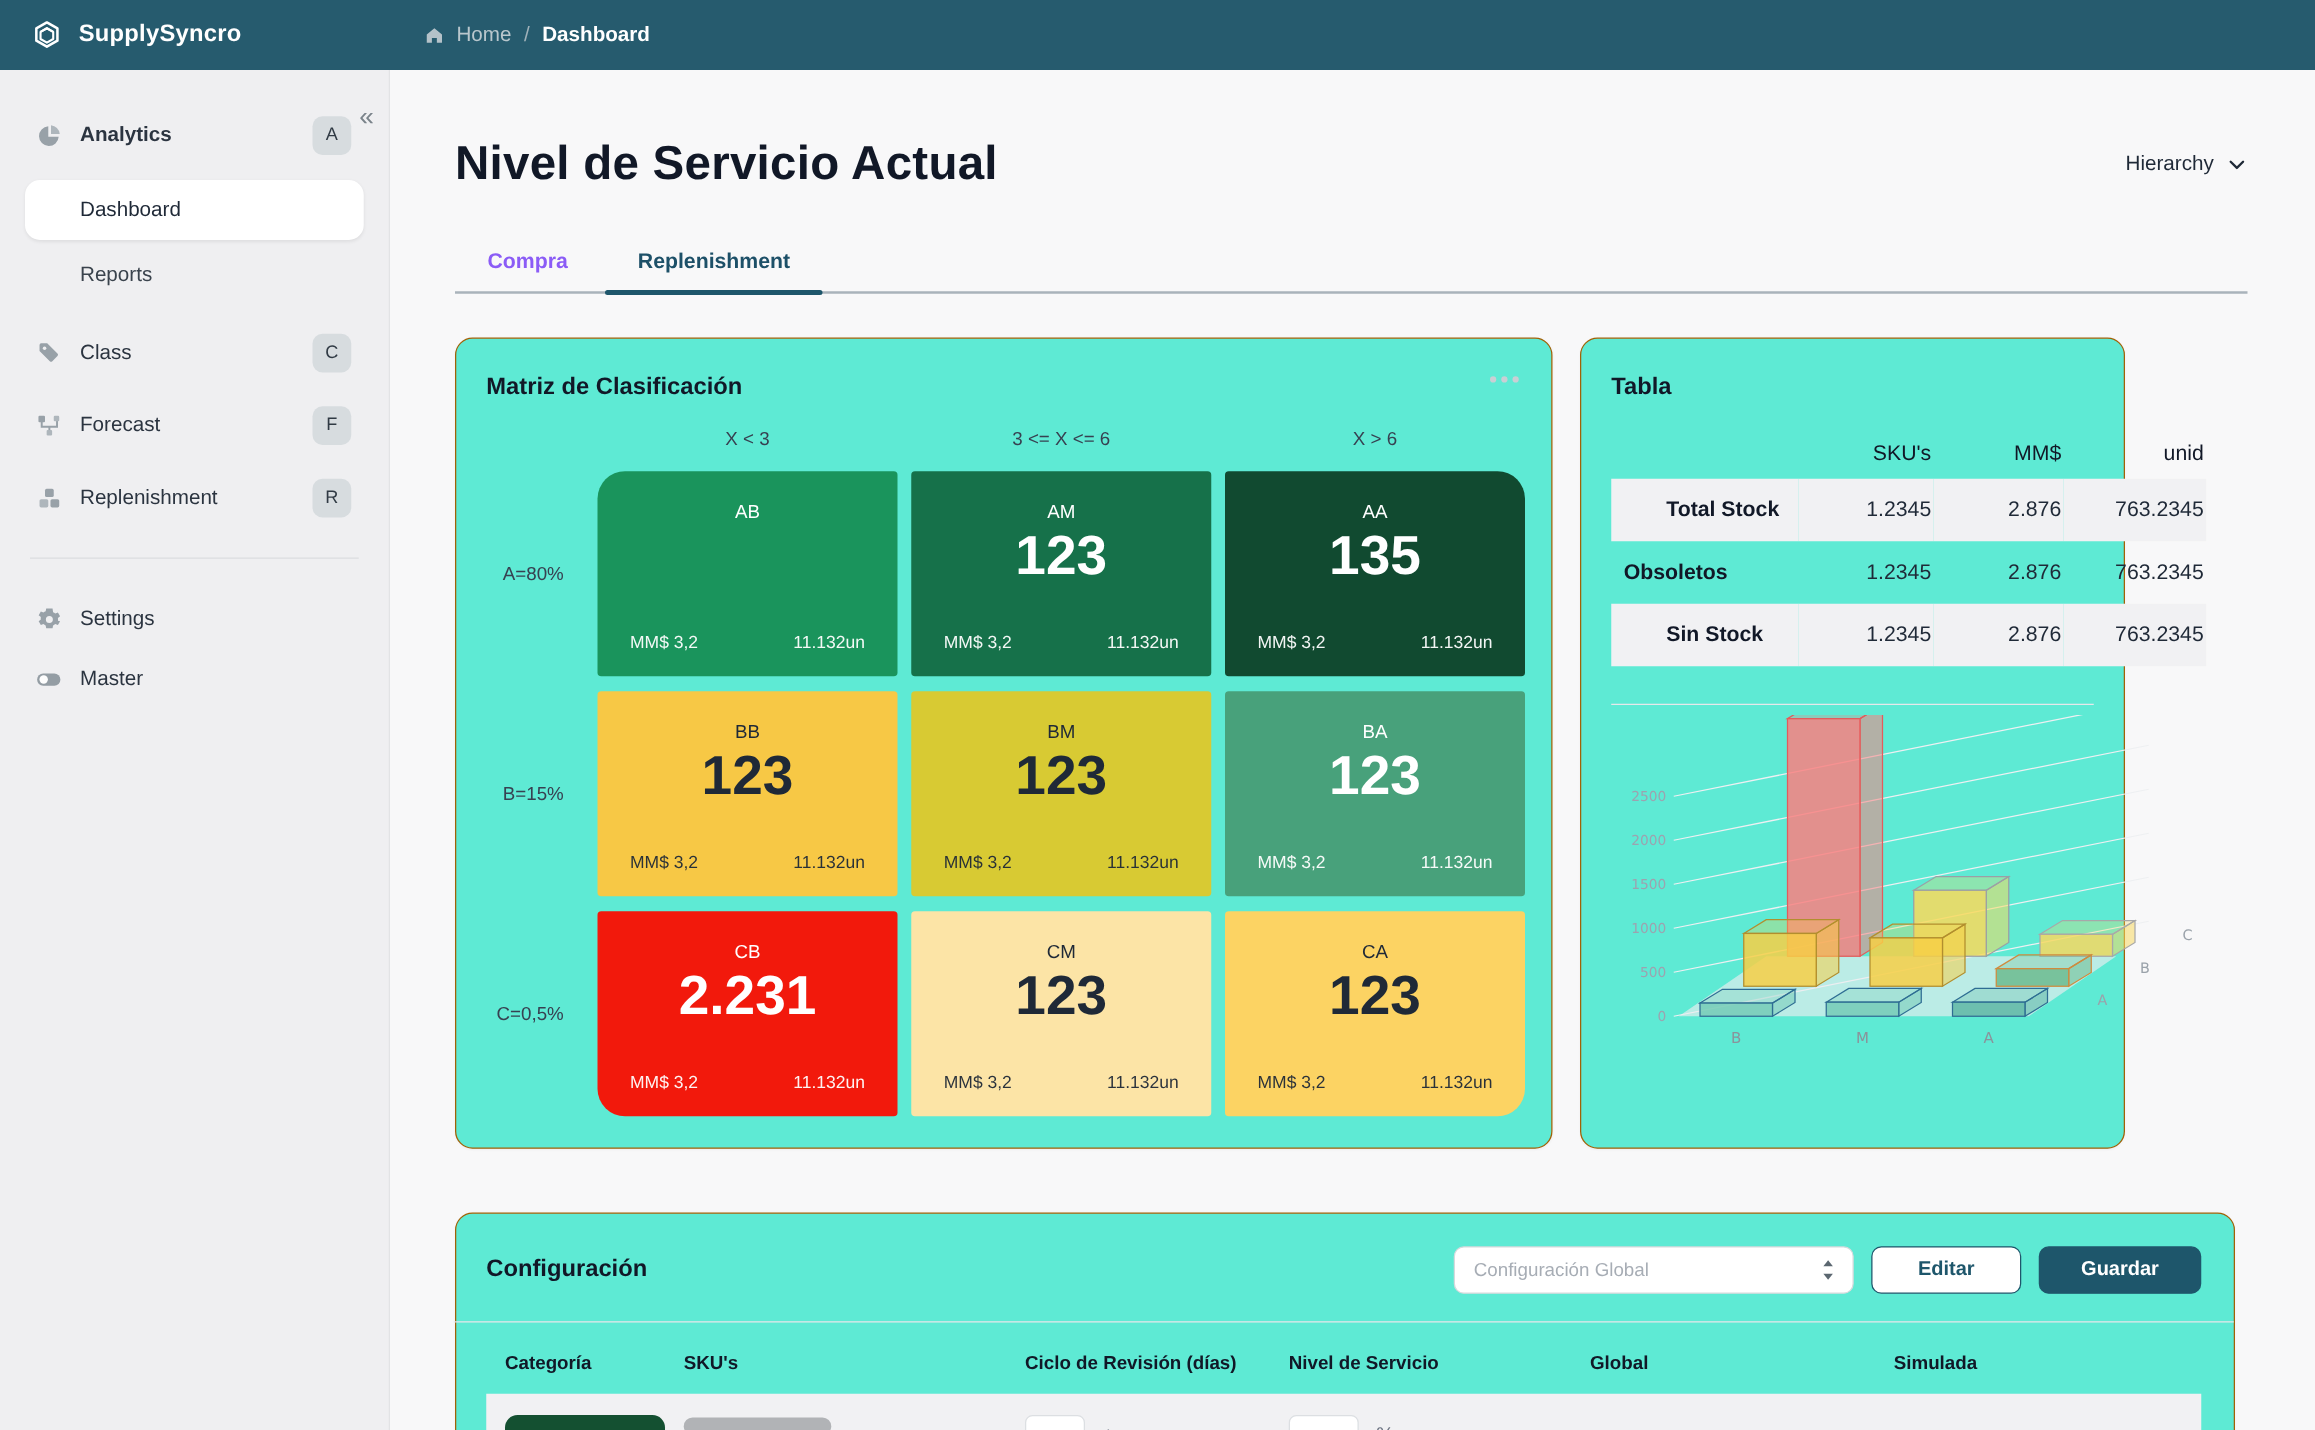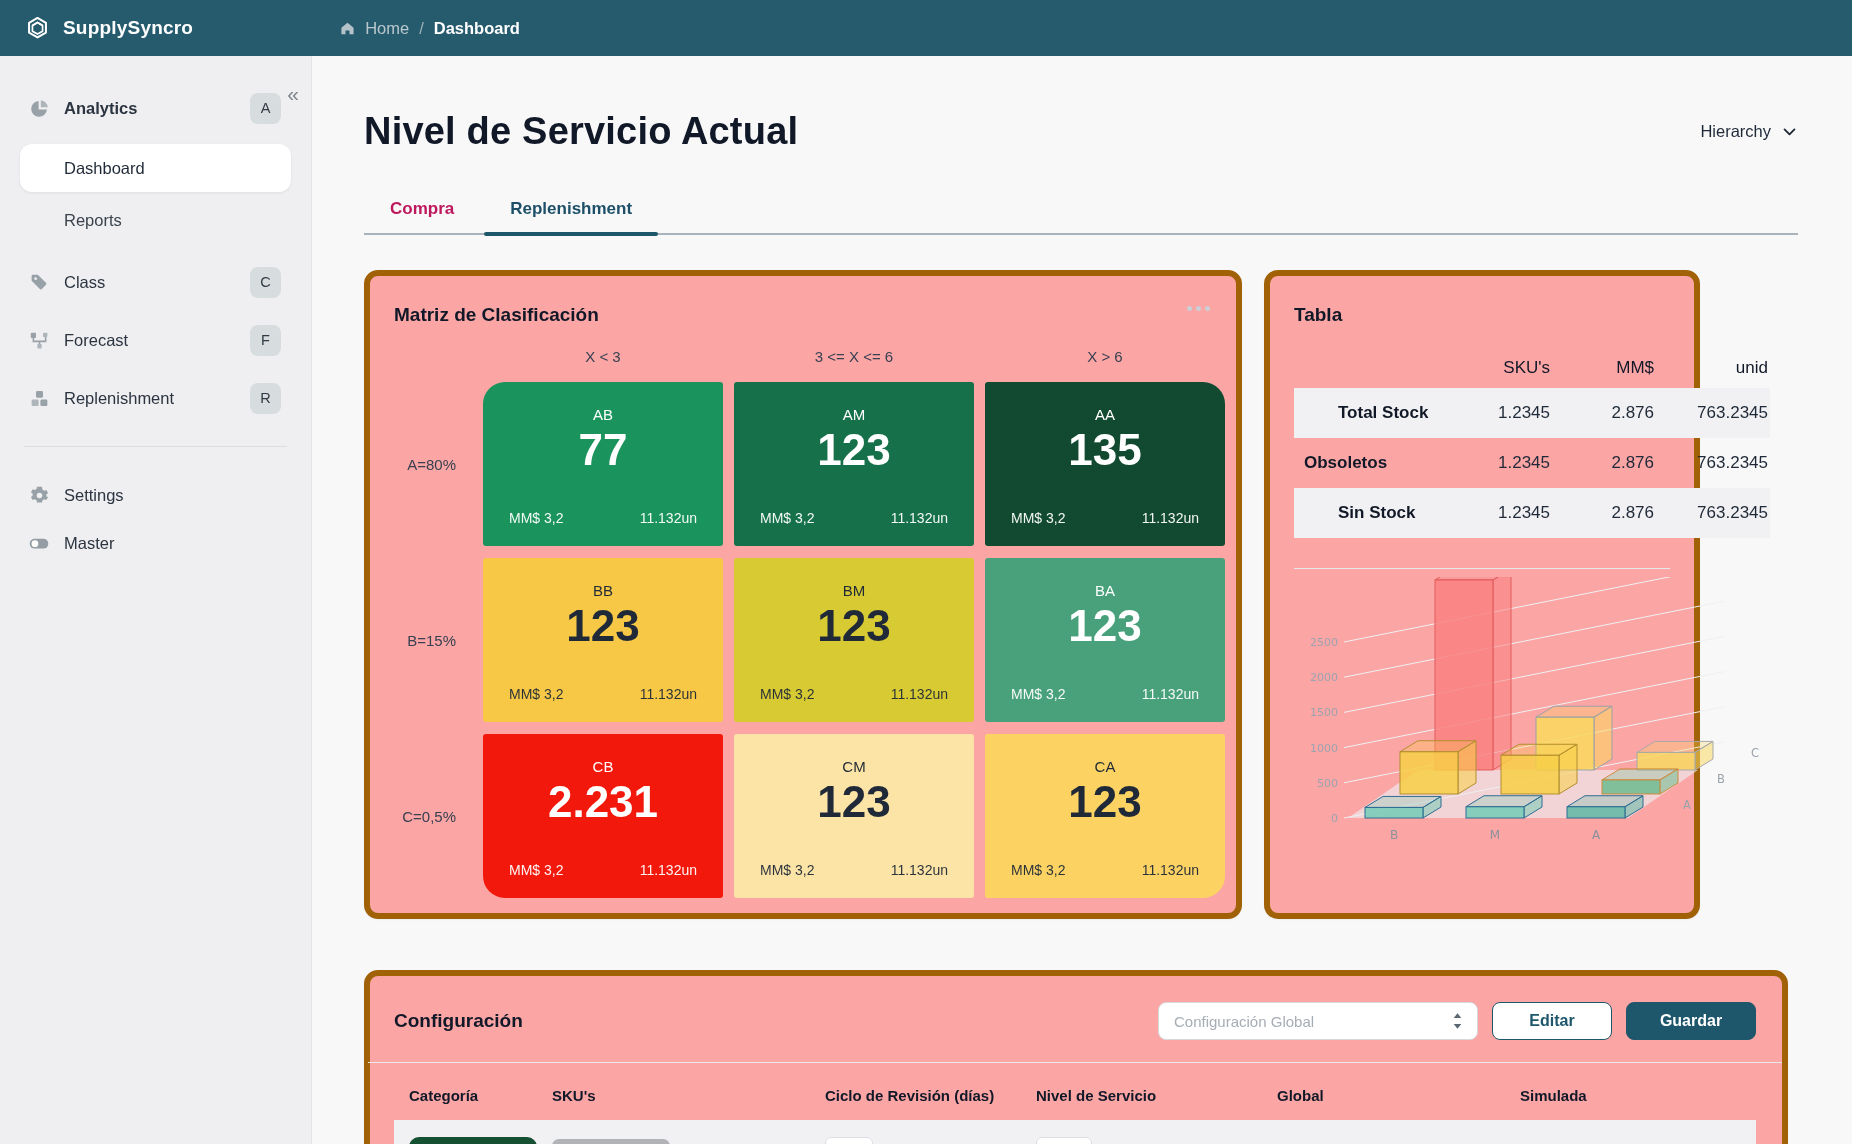--- a/index.html
+++ b/index.html
@@ -31,26 +31,26 @@
   .side-divider { border-top:1px solid #dcdddf; margin:24px 4px 0 4px; }
   .mt8{margin-top:8px} .mt10{margin-top:10px} .mt12{margin-top:12px} .mt18{margin-top:18px} .mt28{margin-top:28px}
 
   
   .main { flex:1; padding:54px 54px 0 52px; }
   .title-row { display:flex; align-items:center; justify-content:space-between; }
   .page-title { font-size:38px; font-weight:700; color:#111827; letter-spacing:.2px; }
   .hierarchy { display:flex; align-items:center; gap:10px; font-size:16.5px; color:#1f2937; cursor:pointer; }
 
   .tabs { display:flex; gap:56px; margin-top:46px; border-bottom:2px solid #a9b3bb; padding-left:26px; }
-  .tab { font-size:17px; font-weight:700; padding-bottom:14px; position:relative; cursor:pointer; color:#be185d; }
+  .tab { font-size:17px; font-weight:700; padding-bottom:14px; position:relative; cursor:pointer; color:#8b5cf6; }
   .tab.active { color:#1d5068; }
   .tab.active::after { content:""; position:absolute; left:-26px; right:-26px; bottom:-3px; height:4px; background:#1e566b; border-radius:2px; }
 
   .cards-row { display:flex; gap:22px; margin-top:35px; }
-  .card { background:#fca5a5; border:6px solid #a16207; border-radius:14px; box-shadow:0 1px 2px rgba(0,0,0,.04); }
+  .card { background:#5eead4; border:1px solid #a16207; border-radius:14px; box-shadow:0 1px 2px rgba(0,0,0,.04); }
   .card-title { font-size:19px; font-weight:700; color:#111827; }
 
   
   .matrix-card { width:878px; height:649px; padding:28px 24px 0 24px; position:relative; }
   .menu-dots { position:absolute; top:30px; right:26px; display:flex; gap:4px; cursor:pointer; }
   .menu-dots i { width:5px; height:5px; border-radius:50%; background:#c9cfd4; }
   .matrix-grid { display:grid; grid-template-columns:78px 240px 240px 240px; column-gap:11px; row-gap:12px; margin-top:22px; }
   .m-colhead { text-align:center; font-size:15px; color:#374151; height:22px; align-self:end; }
   .m-rowlabel { font-size:15px; color:#374151; display:flex; align-items:center; justify-content:flex-end; padding-right:16px; }
   .m-cell { height:164px; border-radius:3px; display:flex; flex-direction:column; cursor:pointer; }
@@ -226,21 +226,20 @@
             <i></i>
           </div>
         <div class="matrix-grid" id="matrix-grid">
             <div></div>
             <div class="m-colhead">X &lt; 3</div>
             <div class="m-colhead">3 &lt;= X &lt;= 6</div>
             <div class="m-colhead">X &gt; 6</div>
             <div class="m-rowlabel">A=80%</div>
             <div class="m-cell tl" style="background: rgb(26, 148, 92); color: rgb(255, 255, 255);">
               <div class="code">AB</div>
-              <div class="val">77</div>
               <div class="foot">
                 <span>MM$ 3,2</span>
                 <span>11.132un</span>
               </div>
             </div>
             <div class="m-cell " style="background: rgb(22, 113, 74); color: rgb(255, 255, 255);">
               <div class="code">AM</div>
               <div class="val">123</div>
               <div class="foot">
                 <span>MM$ 3,2</span>

